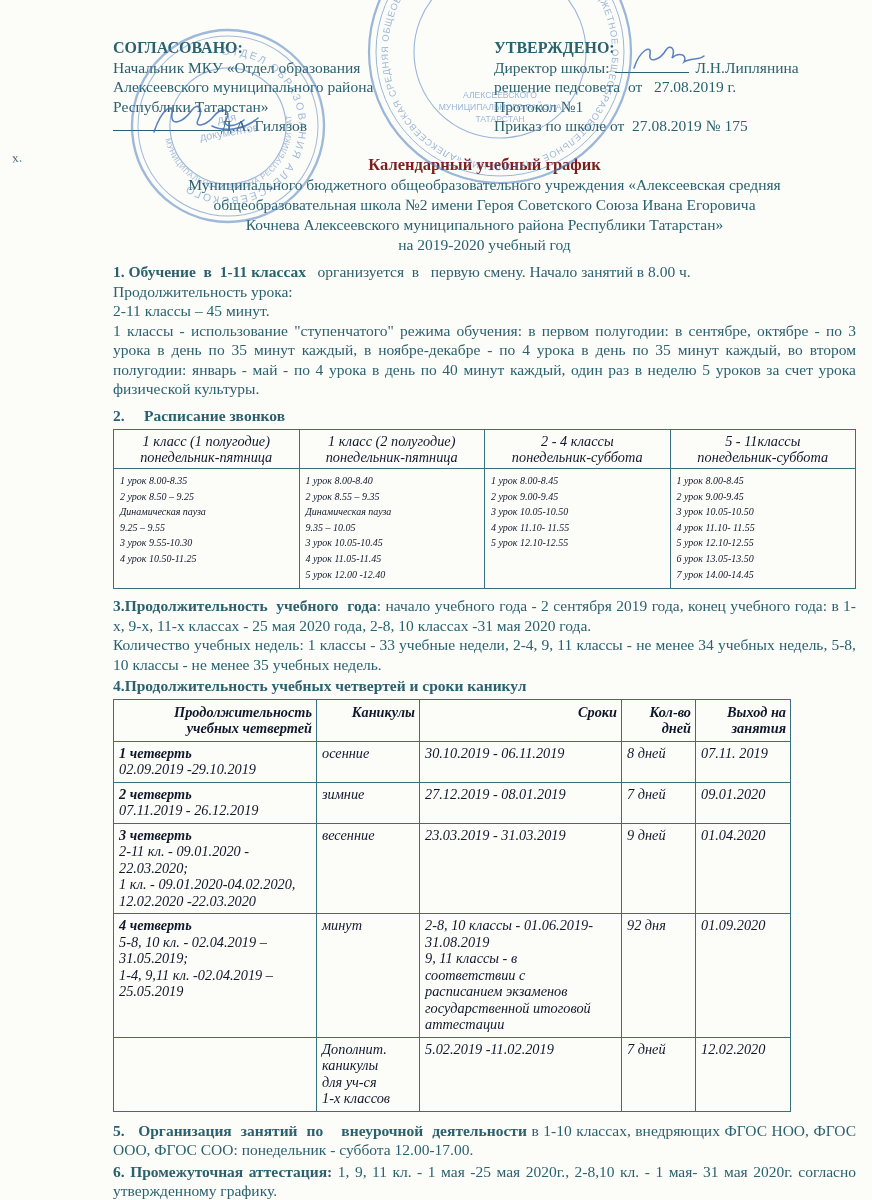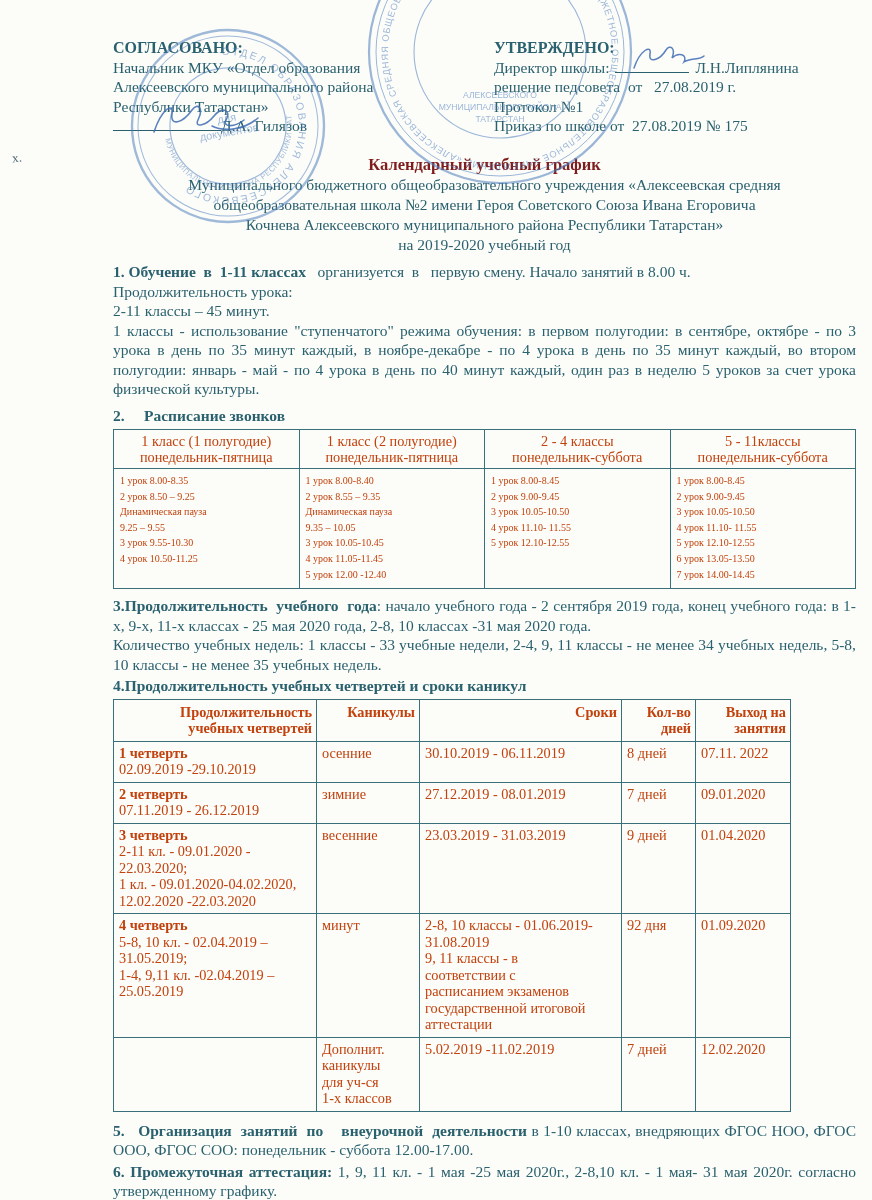--- a/index.html
+++ b/index.html
@@ -36,21 +36,21 @@
   
   .title-block{margin-top:12px;text-align:center;}
   .title-main{font-weight:bold;font-size:16.5px;line-height:21px;color:#7f1d1d;}
   .title-sub{white-space:pre-line;line-height:20px;}
 
   .para{margin:0;}
   .s1-wrap{margin-top:7px;}
   .sec-head{font-weight:bold;margin-top:7px;}
 
   
-  table{border-collapse:collapse;color:#c2410c;}
+  table{border-collapse:collapse;color:#0f172a;font-style:italic;}
   .t1{width:743px;margin-top:4px;table-layout:fixed;}
   .t1 th,.t1 td{border:1.2px solid #3a6f7c;vertical-align:top;}
   .t1 th{font-weight:normal;text-align:center;font-size:14.3px;line-height:16px;padding:3px 2px;white-space:pre-line;}
   .t1 td{font-size:10px;line-height:15.6px;padding:4px 4px 6px 6px;white-space:pre-line;}
 
   
   .t2{width:677px;margin-top:3px;table-layout:fixed;}
   .t2 th,.t2 td{border:1.2px solid #3a6f7c;vertical-align:top;font-size:14.3px;line-height:16.5px;}
   .t2 th{font-weight:bold;text-align:right;padding:4px 4px 4px 5px;white-space:pre-line;}
   .t2 td{padding:3px 4px 4px 5px;}
@@ -237,21 +237,21 @@
       </thead>
       <tbody>
         <tr>
           <td>
               <div class="b">1 четверть</div>
               <div class="pre">02.09.2019 -29.10.2019</div>
             </td>
           <td class="pre">осенние</td>
           <td class="pre">30.10.2019 - 06.11.2019</td>
           <td>8 дней</td>
-          <td>07.11. 2022</td>
+          <td>07.11. 2019</td>
         </tr>
         <tr>
           <td>
               <div class="b">2 четверть</div>
               <div class="pre">07.11.2019 - 26.12.2019</div>
             </td>
           <td class="pre">зимние</td>
           <td class="pre">27.12.2019 - 08.01.2019</td>
           <td>7 дней</td>
           <td>09.01.2020</td>

